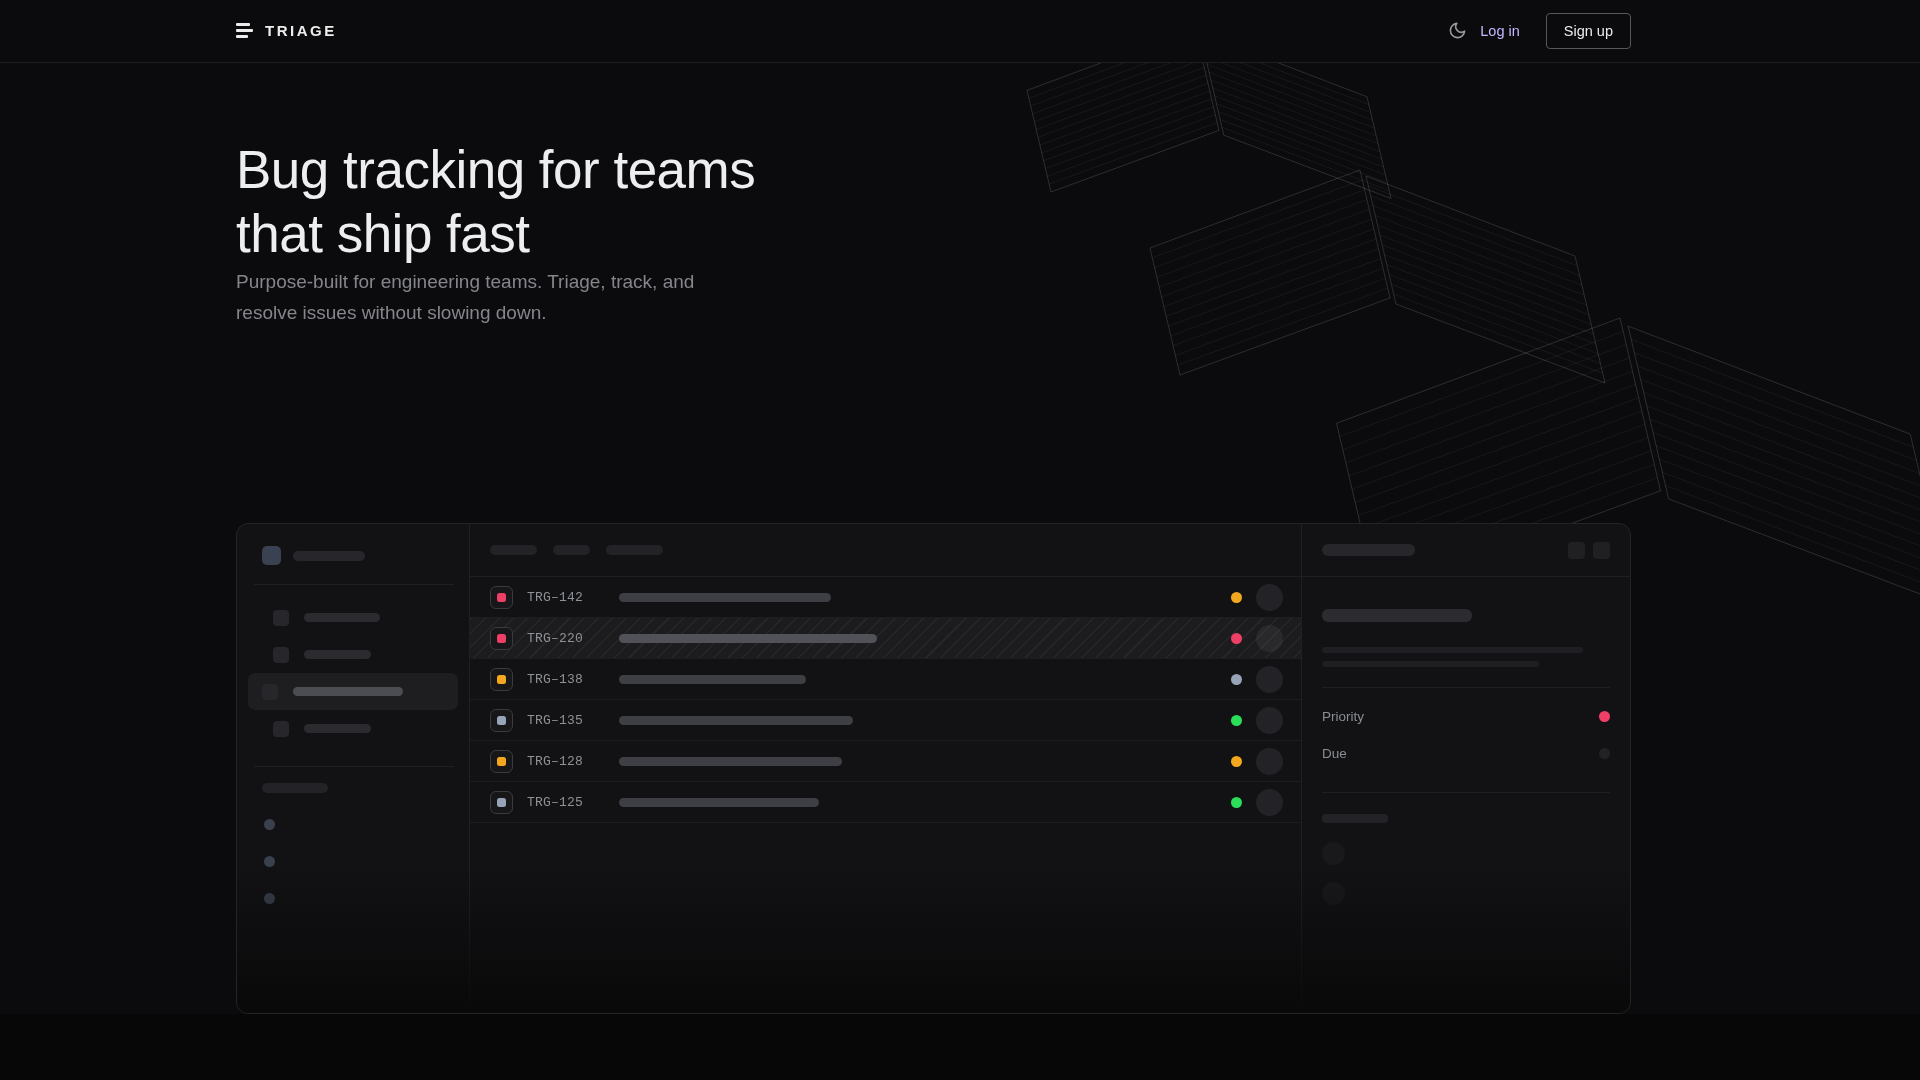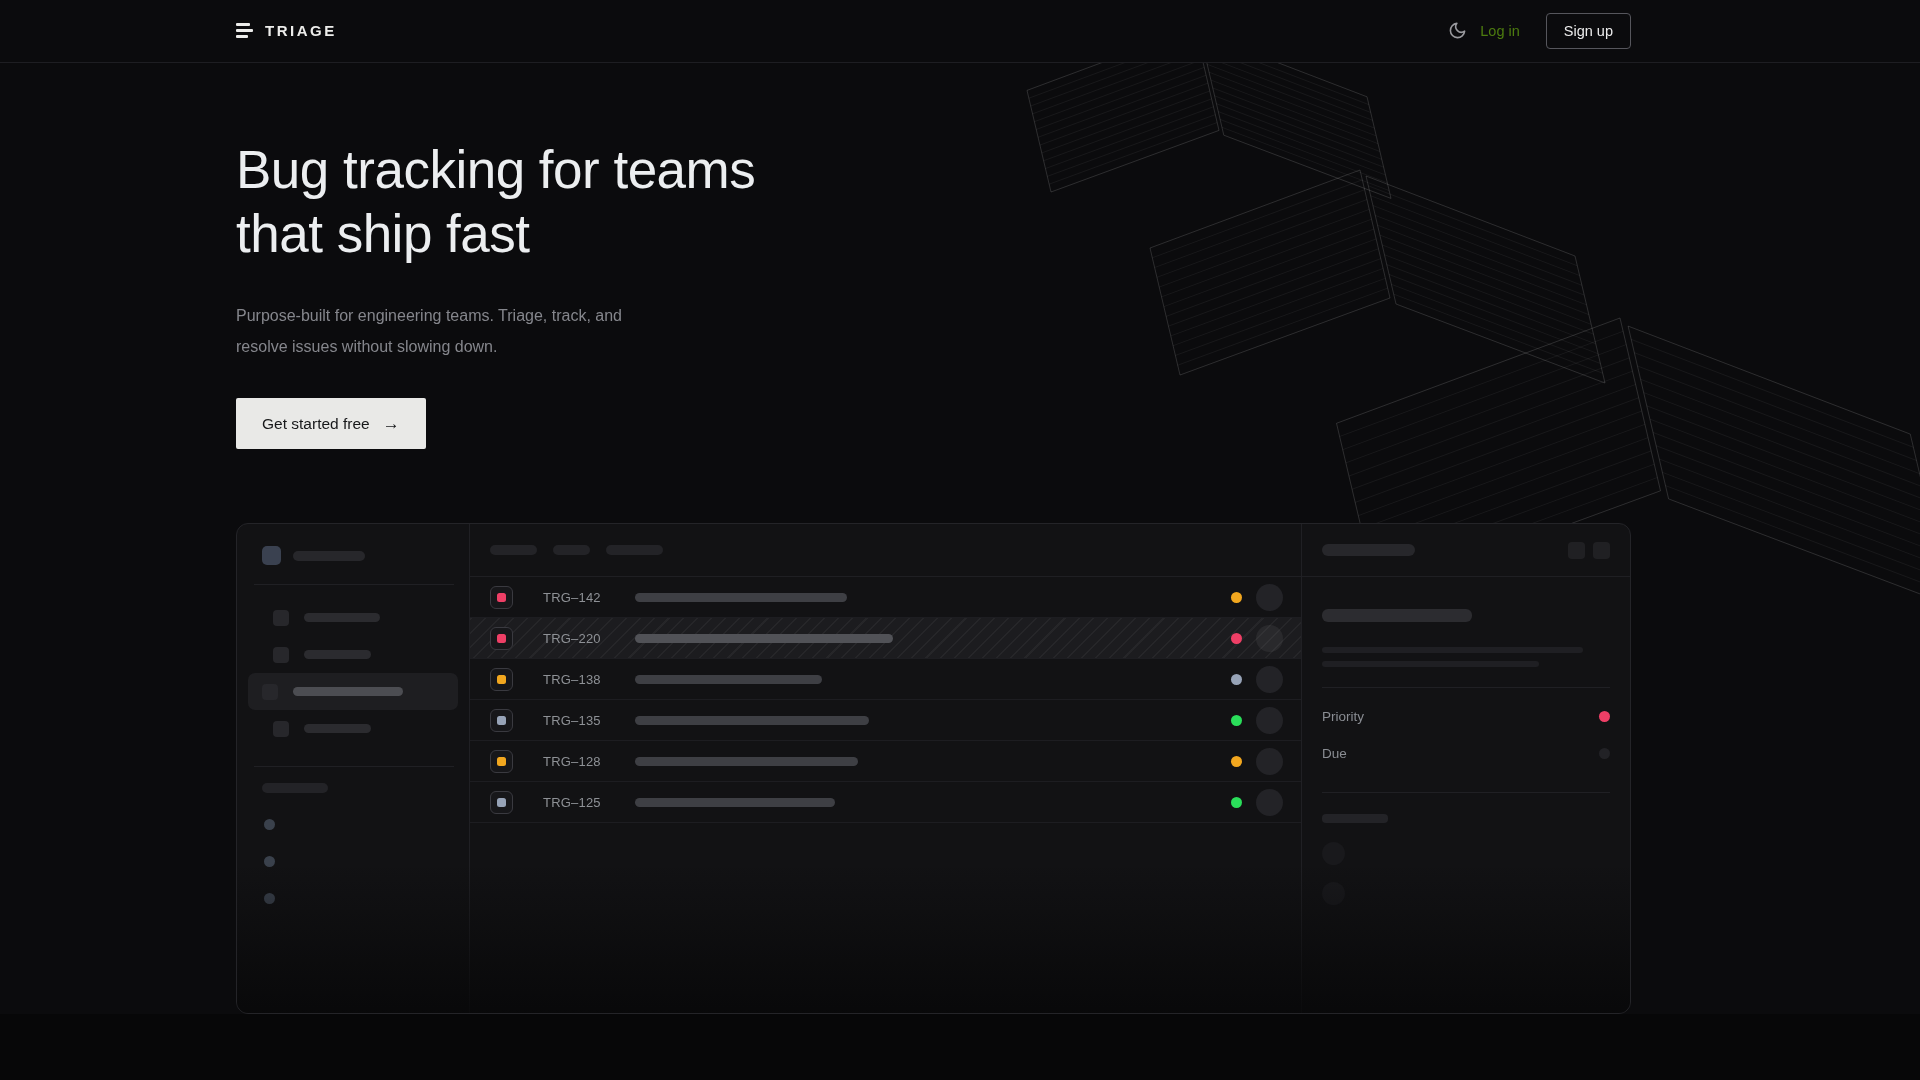--- a/index.html
+++ b/index.html
@@ -24,42 +24,41 @@
   }
   .logo { display:flex; align-items:center; gap:12px; }
   .logo-bars { display:flex; flex-direction:column; gap:2.5px; }
   .logo-bars i { display:block; height:3.5px; border-radius:1px; background:#ececea; }
   .logo-bars i:nth-child(1){ width:14px; }
   .logo-bars i:nth-child(2){ width:17px; }
   .logo-bars i:nth-child(3){ width:12px; }
   .logo-text { font-size:15px; font-weight:bold; letter-spacing:2.5px; color:#ededeb; }
   .nav-right { margin-left:auto; display:flex; align-items:center; }
   .theme-toggle { width:34px; height:34px; display:flex; align-items:center; justify-content:center; cursor:pointer; }
-  .login-link { margin-left:6px; font-size:14.5px; color:#4d7c0f; cursor:pointer; }
+  .login-link { margin-left:6px; font-size:14.5px; color:#c4b5fd; cursor:pointer; }
   .signup-btn {
     margin-left:26px; height:36px; padding:0 17px;
     display:flex; align-items:center;
     background:transparent; border:1px solid #56565c; border-radius:4px;
     font-size:14.5px; color:#ececec; cursor:pointer;
     font-family:"Liberation Sans", sans-serif;
   }
 
   
   .decor { position:absolute; top:0; left:0; z-index:0; pointer-events:none; }
 
   
   .hero { position:absolute; top:63px; left:236px; width:1395px; z-index:2; }
   .hero h1 {
     padding-top:75px;
     font-size:53px; line-height:64px; font-weight:500;
     letter-spacing:-0.5px; color:#eceef0;
   }
   .hero p {
-    margin-top:34px;
-    font-size:16px; line-height:31px; color:#85868c;
+    font-size:19px; line-height:31px; color:#85868c;
   }
   .cta-btn {
     margin-top:36px; height:51px; padding:0 26px;
     display:inline-flex; align-items:center; gap:13px;
     background:#e9e9e7; color:#17181a; border:none; border-radius:2px;
     font-size:15.5px; font-weight:500; cursor:pointer;
     font-family:"Liberation Sans", sans-serif;
   }
   .cta-arrow { font-size:17px; }
 
@@ -99,22 +98,22 @@
   .issue-row { height:41px; display:flex; align-items:center; padding:0 18px 0 20px; border-bottom:1px solid #1d1d21; }
   .issue-row.hatched {
     background:#1c1c1f repeating-linear-gradient(135deg, rgba(255,255,255,0.045) 0 1.5px, transparent 1.5px 10px);
   }
   .issue-icon {
     width:23px; height:23px; border:1.5px solid #3a3a40; border-radius:6px;
     background:#17171a; display:flex; align-items:center; justify-content:center; flex:none;
   }
   .issue-icon i { display:block; width:9px; height:9px; border-radius:2.5px; }
   .issue-id {
-    margin-left:30px; width:78px; flex:none;
-    font-family:Liberation Sans, sans-serif;
+    margin-left:14px; width:78px; flex:none;
+    font-family:Liberation Mono, monospace;
     font-size:13px; color:#8e9196; letter-spacing:0.2px;
   }
   .issue-bar { height:9px; border-radius:4.5px; background:#3e3f44; margin-left:14px; }
   .issue-row.hatched .issue-bar { background:#515257; }
   .issue-dot { margin-left:auto; width:11px; height:11px; border-radius:50%; flex:none; }
   .issue-avatar { width:27px; height:27px; border-radius:50%; background:#232327; margin-left:14px; flex:none; }
   .issue-row.hatched .issue-avatar { background:rgba(255,255,255,0.06); }
 
   
   .mk-detail { width:328px; position:relative; }
@@ -263,24 +262,20 @@
 
 <section class="hero">
   <h1>
     <span>Bug tracking for teams</span><br>
     <span>that ship fast</span>
   </h1>
   <p>
     <span>Purpose-built for engineering teams. Triage, track, and</span><br>
     <span>resolve issues without slowing down.</span>
   </p>
-  <button class="cta-btn">
-    <span>Get started free</span>
-    <span class="cta-arrow">→</span>
-  </button>
 </section>
 
 <div class="mockup">
 
   <div class="mk-sidebar">
     <div class="mk-ws">
       <span class="mk-ws-square"></span>
       <span class="pill"></span>
     </div>
     <div class="mk-divider"></div>

